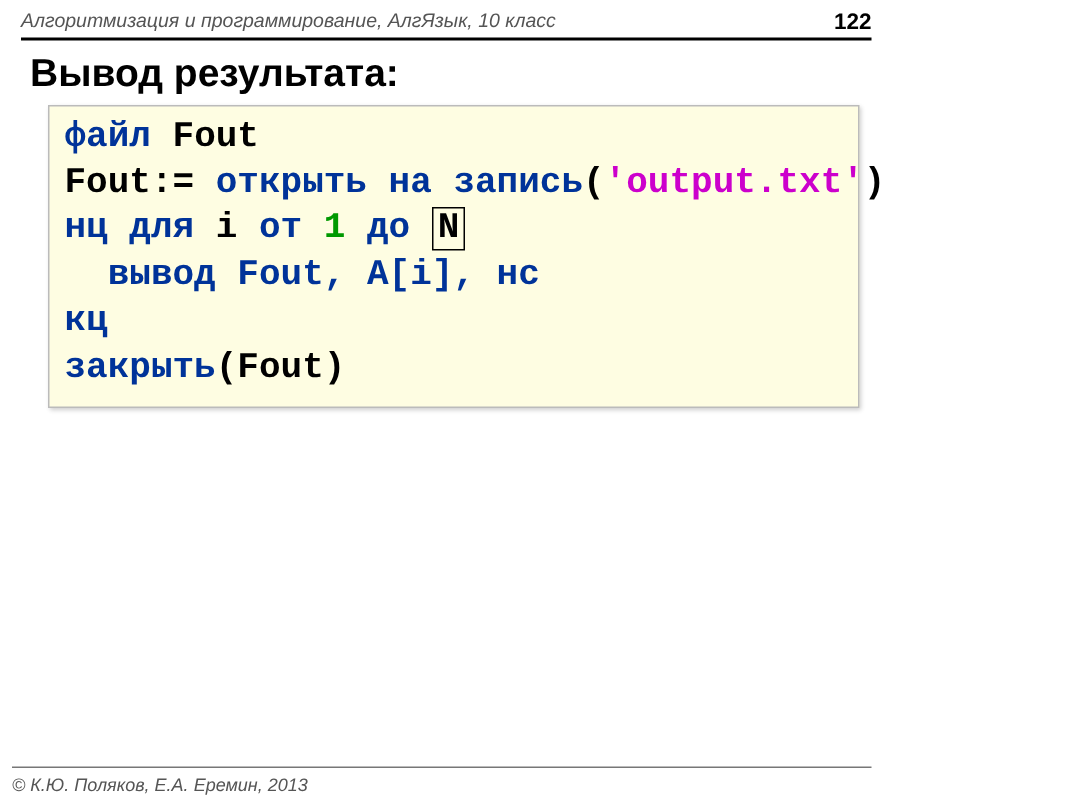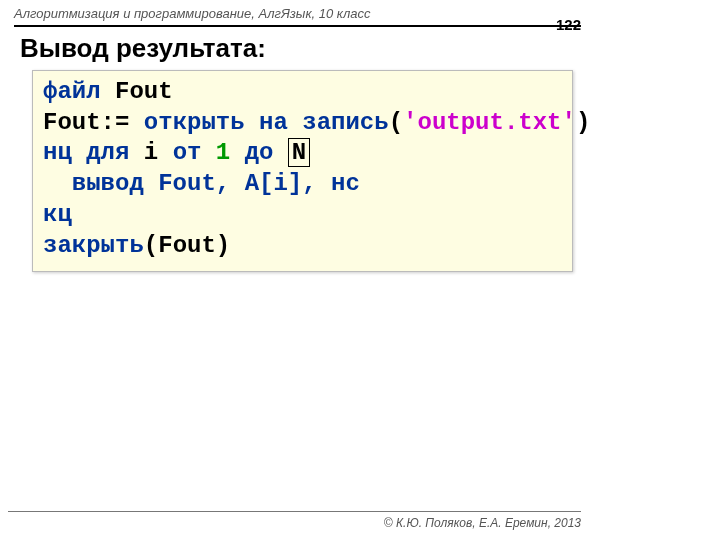--- a/index.html
+++ b/index.html
@@ -1,39 +1,39 @@
 <!DOCTYPE html>
 <html><head>
 <meta charset="utf-8">
 <style>
   * { margin: 0; padding: 0; box-sizing: border-box; }
   html, body { width: 720px; height: 540px; background: #fff; font-family: Arial, Helvetica, sans-serif; }
   .page { width: 595px; height: 540px; position: relative; padding: 6px 14px 16px 14px; }
   .topline { font-style: italic; color: #555; font-size: 13px; }
-  .pagenum { position: absolute; top: 16px; right: 14px; font-weight: bold; font-size: 15px; }
+  .pagenum { position: absolute; top: 6px; right: 14px; font-weight: bold; font-size: 15px; }
   .title { font-family: Arial, Helvetica, sans-serif; font-weight: bold; font-size: 30px; margin-top: 2px; }
   .hr { border: none; border-top: 2px solid #000; margin: 4px 0 6px 0; }
   .subtitle { font-weight: bold; font-size: 26px; margin: 2px 0 6px 6px; text-decoration-color: #000; }
   .codebox {
     margin: 0 8px 0 18px;
     background: #FEFDE2;
     border: 1px solid #bbb;
     padding: 6px 10px 10px 10px;
     font-family: "Courier New", monospace;
     font-size: 24px;
     font-weight: bold;
     line-height: 1.28;
     white-space: pre;
     box-shadow: 1px 1px 3px rgba(0,0,0,0.2);
   }
   .kw  { color: #003399; }           
   .num { color: #009900; }           
   .box { border: 1px solid #000; padding: 0 3px; background: transparent; }
   .str { color: #cc00cc; }           
-  .footer { position: absolute; bottom: 10px; left: 8px; right: 14px; border-top: 1px solid #777; padding-top: 4px; font-size: 12px; font-style: italic; color: #555; display: flex; justify-content: flex-end; }
+  .footer { position: absolute; bottom: 10px; left: 8px; right: 14px; border-top: 1px solid #777; padding-top: 4px; font-size: 12px; font-style: italic; color: #555; display: flex; justify-content: flex-start; }
 </style>
 </head>
 <body>
 
 <div class="page">
 
   <div class="topline">Алгоритмизация и программирование, АлгЯзык, 10 класс</div>
   <div class="pagenum">122</div>
 
   <hr class="hr">

